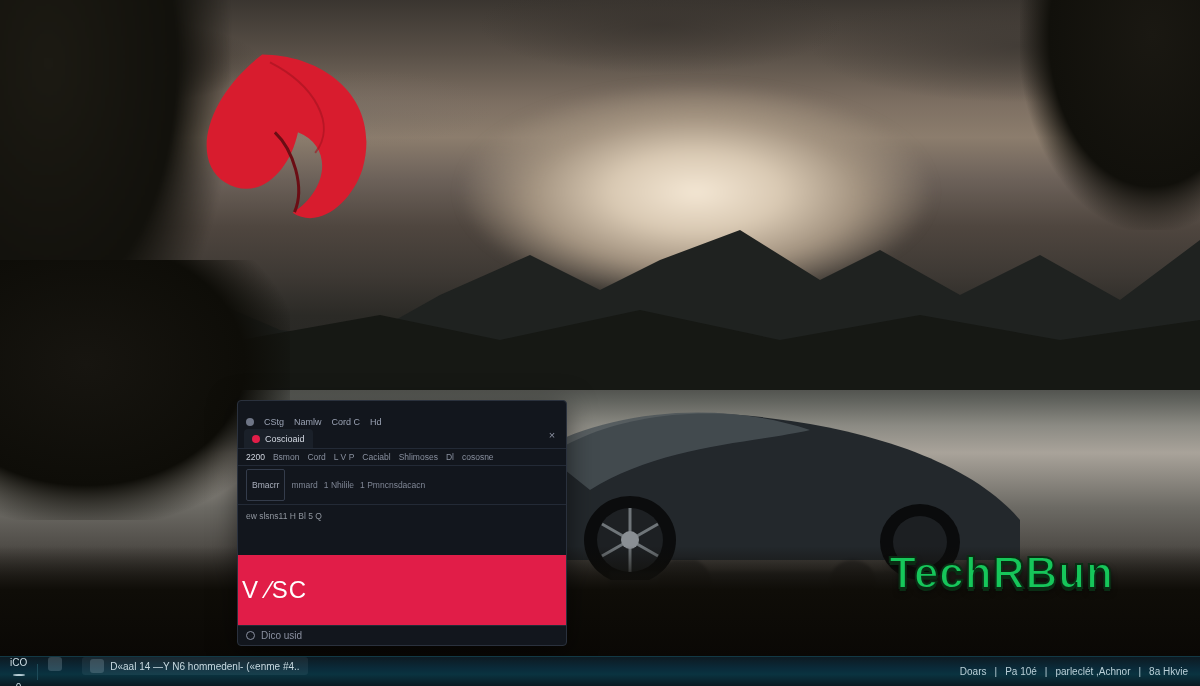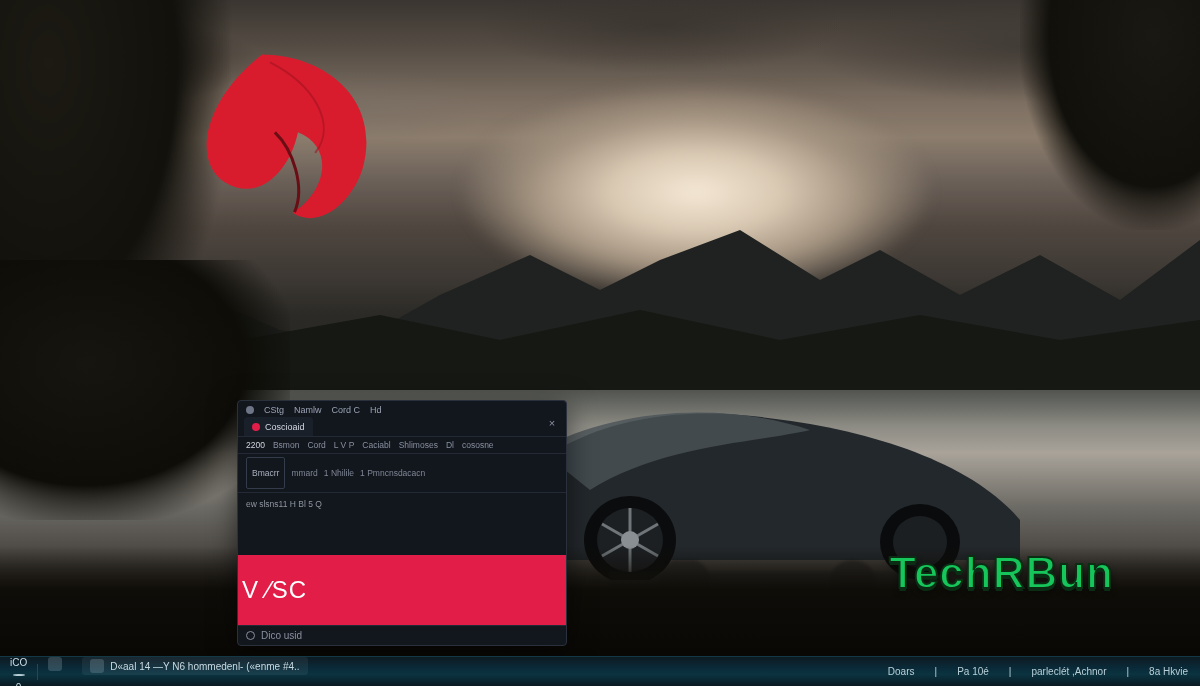--- a/index.html
+++ b/index.html
@@ -72,21 +72,21 @@
   
   .app-window {
     position: absolute; left: 237px; top: 400px; width: 330px; height: 246px;
     background: #12161d; border: 1px solid #2a313d; border-radius: 4px;
     box-shadow: 0 6px 28px rgba(0,0,0,0.55);
     display: flex; flex-direction: column; overflow: hidden; color: #bfc5cf;
     font-size: 9px;
   }
   .win-menu {
     display: flex; align-items: center; gap: 10px; padding: 4px 8px 2px 8px;
-    color: #9aa2b3; font-size: 9px;
+    color: #9aa2b3; font-size: 9px; margin-top: 12px;
   }
   .win-menu .dot {
     width: 8px; height: 8px; border-radius: 50%; background: #6e7586;
   }
   .tab-row {
     display: flex; gap: 0; padding: 0 6px; height: 20px;
     border-bottom: 1px solid #232a36;
   }
   .tab {
     display: flex; align-items: center; gap: 5px; padding: 3px 8px;
@@ -145,21 +145,21 @@
   }
   .taskbar .seg { display: flex; align-items: center; gap: 8px; padding: 0 10px; height: 100%; flex-direction: column; }
   .taskbar .sep { width: 1px; height: 16px; background: #1e4b59; }
   .taskbar .iconblob { width: 14px; height: 14px; border-radius: 3px; background: #9fb9c3; opacity: 0.25; }
   .taskbar .app-pill {
     display: flex; align-items: center; gap: 6px; padding: 2px 8px;
     border-radius: 3px; background: rgba(180,210,220,0.08);
     color: #c8d9e0; font-size: 10px; max-width: 340px; white-space: nowrap; overflow: hidden;
   }
   .taskbar .spacer { flex: 1; }
-  .taskbar .tray { display: flex; align-items: center; gap: 20px; padding: 0 12px; }
+  .taskbar .tray { display: flex; align-items: center; gap: 8px; padding: 0 12px; }
   .taskbar .tray span { color: #b9cfd7; }
   .vline { color: #2d5a68; }
   .taskbar .start { display:flex; align-items:center; gap:6px; }
   .taskbar .start .scirc { width:12px;height:12px;border:1.5px solid #b9cfd7;border-radius:50%; }
 </style>
 </head>
 <body>
 
 <div class="desktop">
 

